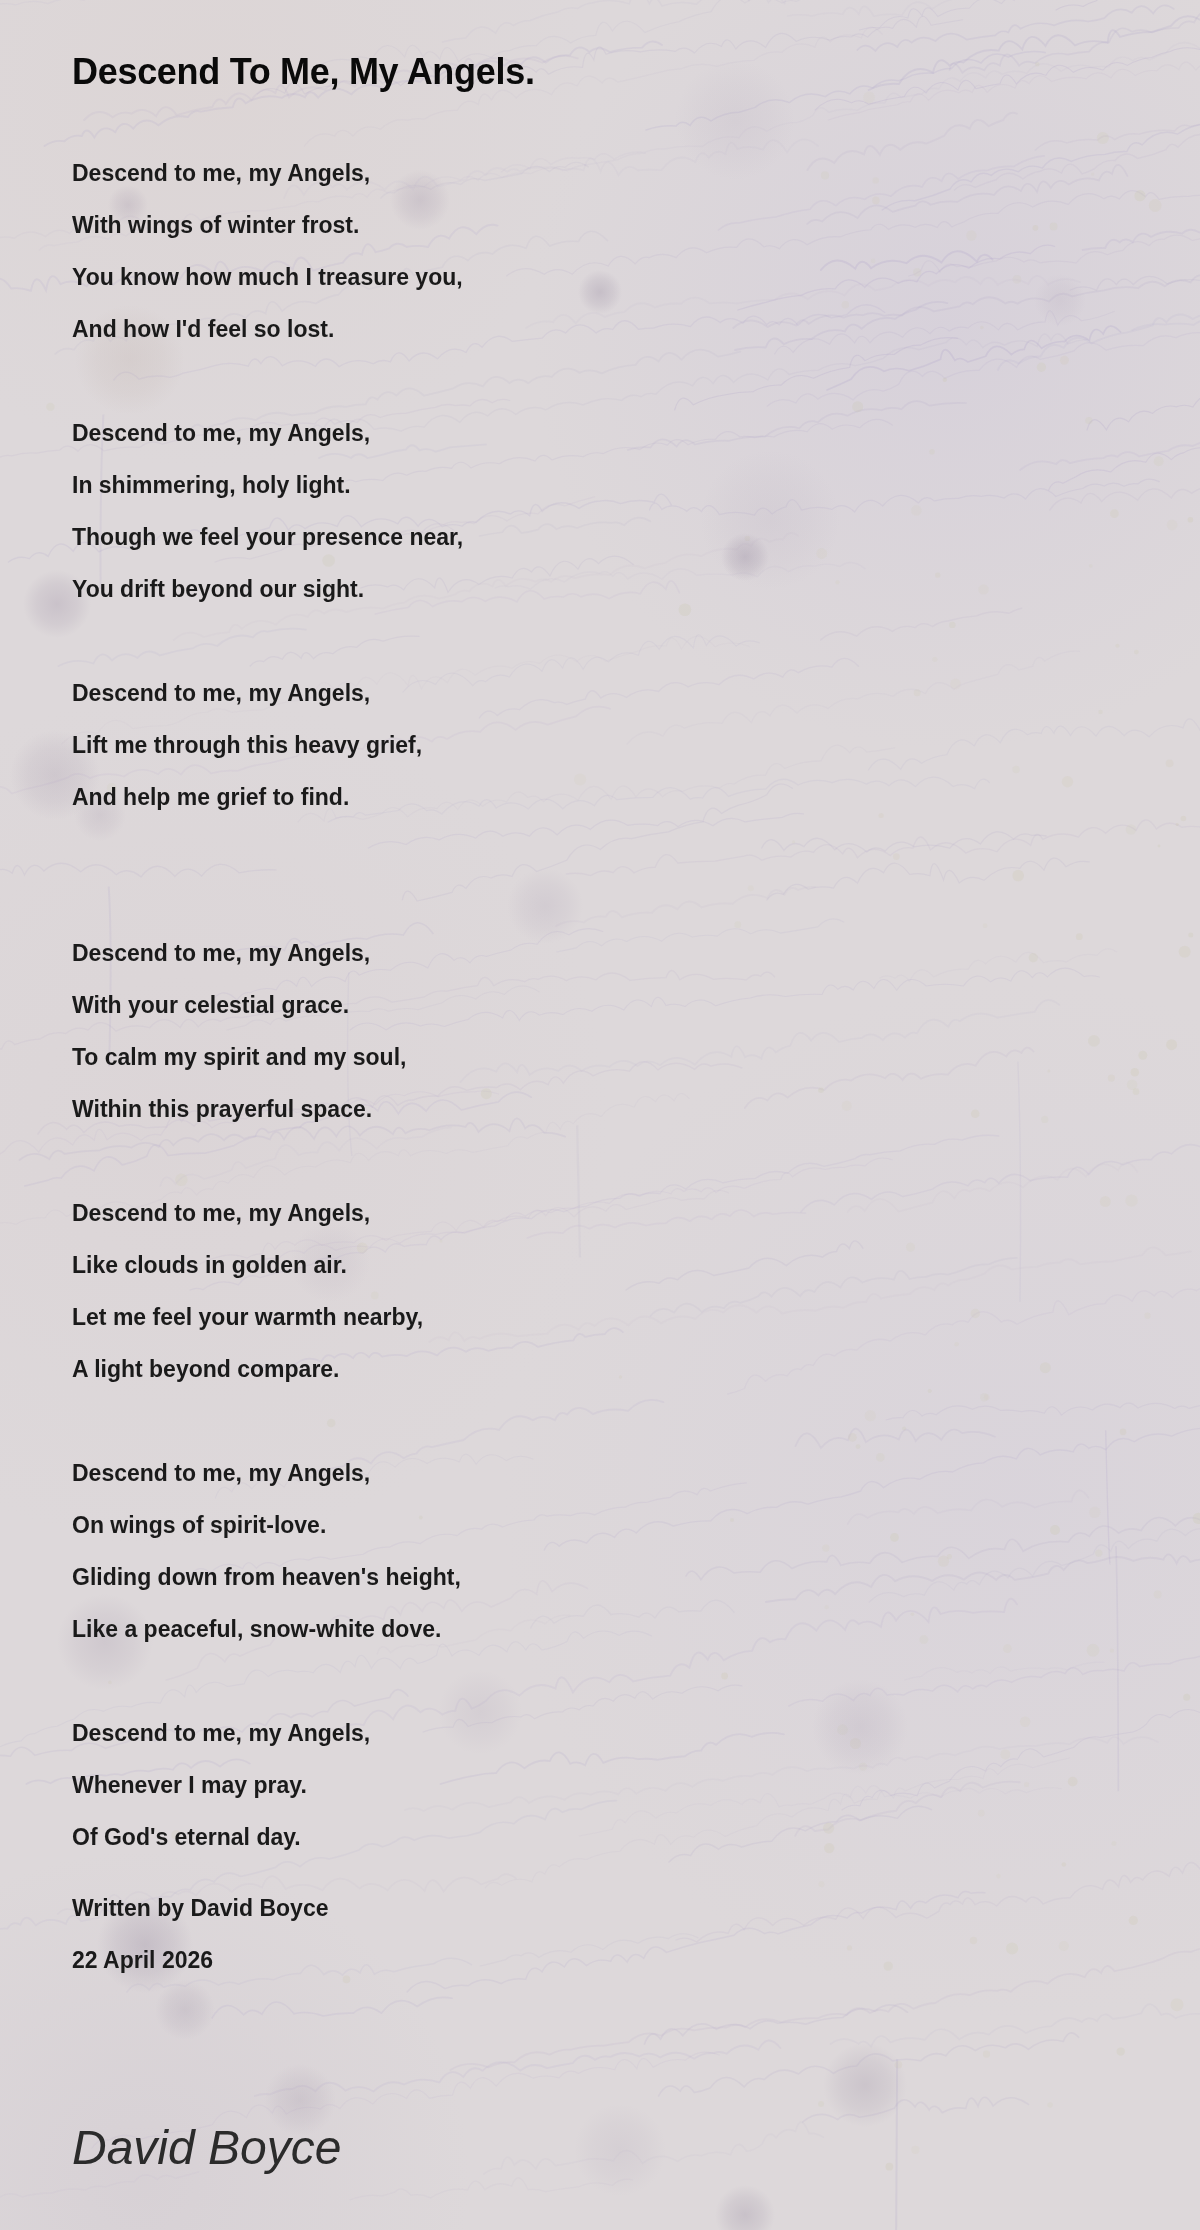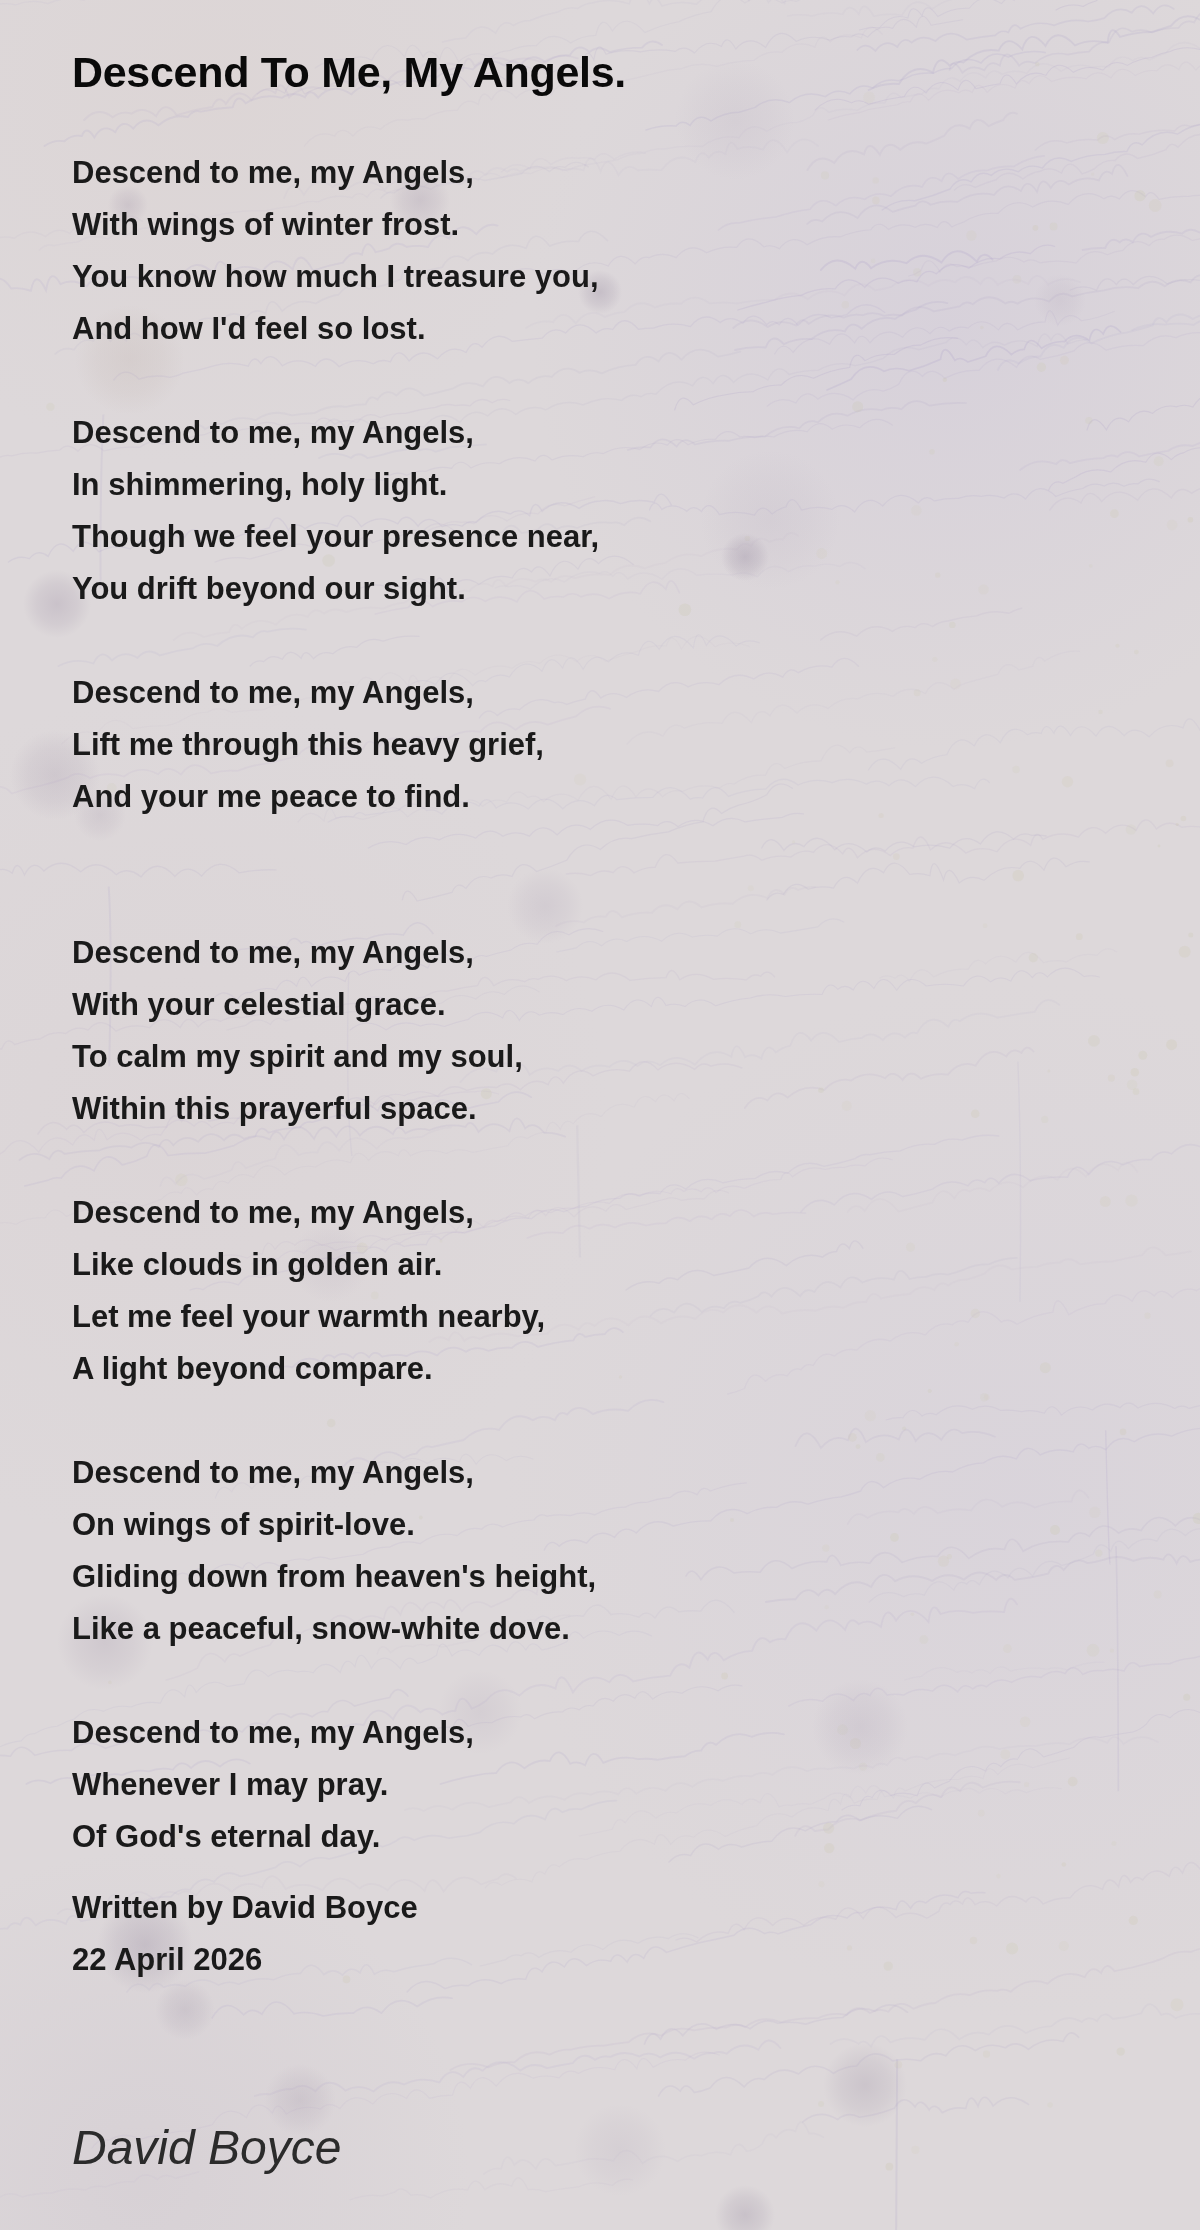--- a/index.html
+++ b/index.html
@@ -58,33 +58,33 @@
   }
   .content {
     position: absolute;
     inset: 0;
   }
   .poem-title {
     position: absolute;
     left: 72px;
     top: 46px;
     margin: 0;
-    font-size: 43px;
+    font-size: 36px;
     line-height: 52px;
     font-weight: bold;
     letter-spacing: -0.3px;
     color: #0a0a0a;
   }
   .stanza {
     position: absolute;
     left: 72px;
   }
   .stanza p {
     margin: 0;
-    font-size: 31px;
+    font-size: 23px;
     line-height: 52px;
     font-weight: bold;
     color: #1a1a1a;
     white-space: nowrap;
   }
   .s1 { top: 147px; }
   .s2 { top: 407px; }
   .s3 { top: 667px; }
   .s4 { top: 927px; }
   .s5 { top: 1187px; }
@@ -440,21 +440,21 @@
     <div class="stanza s2">
       <p>Descend to me, my Angels,</p>
       <p>In shimmering, holy light.</p>
       <p>Though we feel your presence near,</p>
       <p>You drift beyond our sight.</p>
     </div>
 
     <div class="stanza s3">
       <p>Descend to me, my Angels,</p>
       <p>Lift me through this heavy grief,</p>
-      <p>And your me peace to find.</p>
+      <p>And help me grief to find.</p>
     </div>
 
     <div class="stanza s4">
       <p>Descend to me, my Angels,</p>
       <p>With your celestial grace.</p>
       <p>To calm my spirit and my soul,</p>
       <p>Within this prayerful space.</p>
     </div>
 
     <div class="stanza s5">

